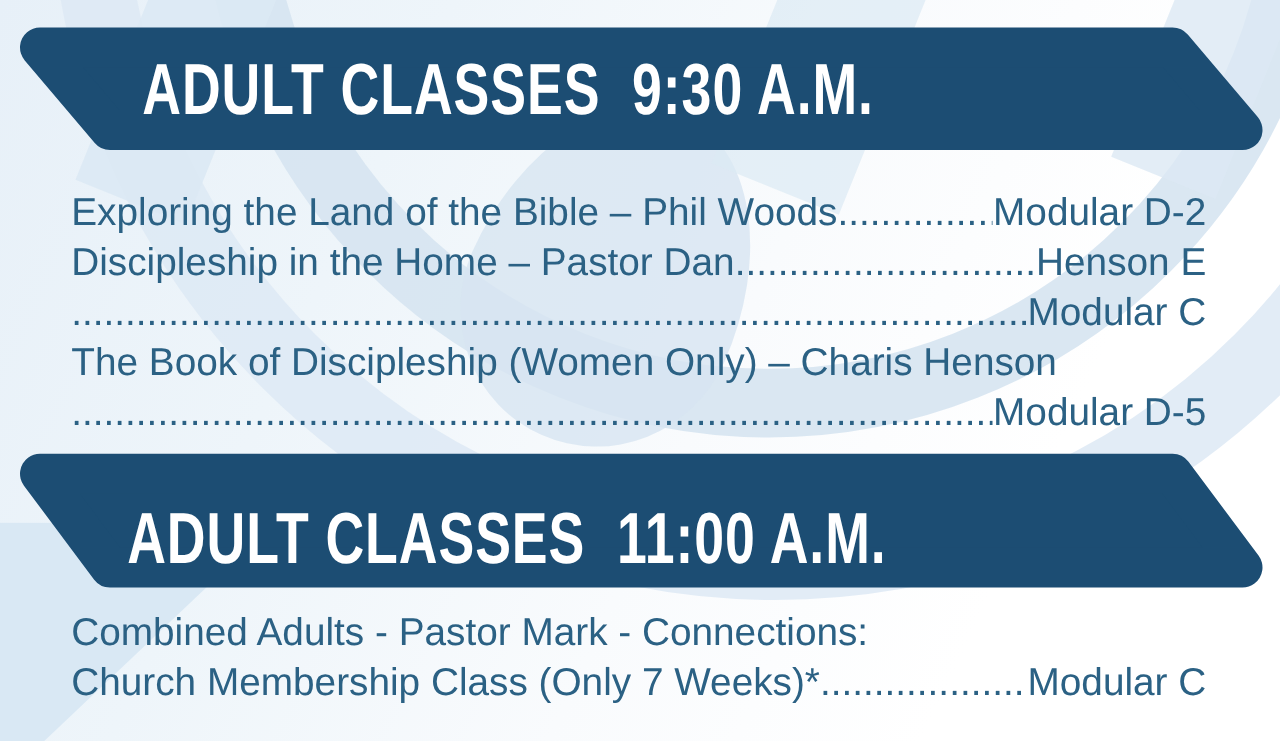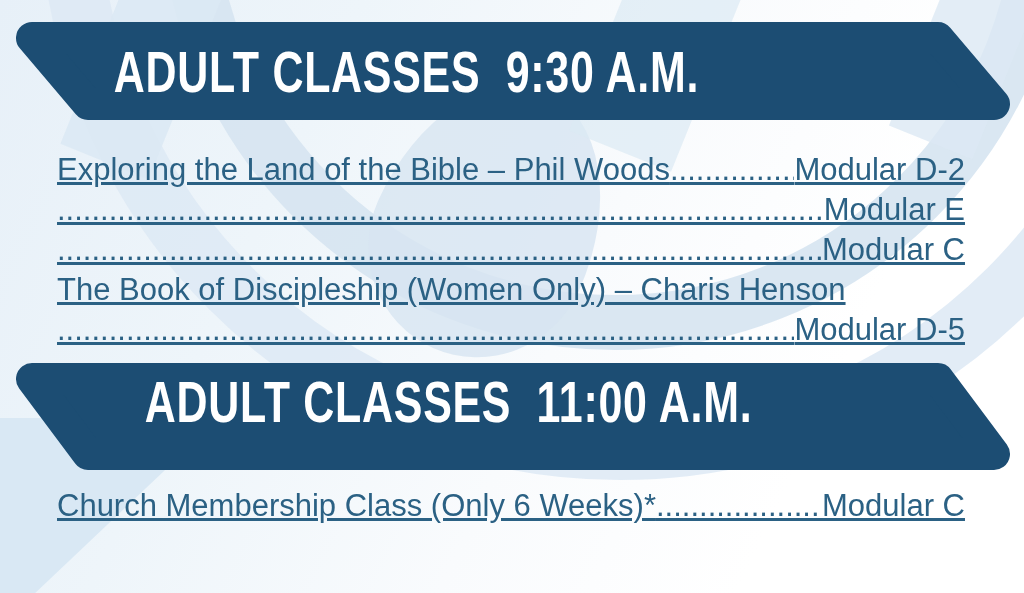--- a/index.html
+++ b/index.html
@@ -43,29 +43,29 @@
     display: flex; align-items: center; justify-content: center;
     color: #ffffff;
   }
   .banner-text .headline {
     display: inline-block;
     font-size: 58px; font-weight: 700; letter-spacing: 1px;
     transform: scaleX(0.74); transform-origin: center;
     white-space: pre;
   }
   .banner-text-1 { top: 22px;  height: 98px; }
-  .banner-text-2 { top: 348px; height: 107px; padding-left: 43px; }
+  .banner-text-2 { top: 377px; height: 107px; }
   
   .list {
     position: absolute; left: 57px; width: 908px; z-index: 2;
     color: #2b6184; font-size: 31px; line-height: 40px;
   }
   .list-1 { top: 150px; }
   .list-2 { top: 486px; }
-  .row { display: flex; align-items: baseline; text-decoration: underline; }
+  .row { display: flex; align-items: baseline; }
   .row .name { flex: 0 0 auto; white-space: pre; }
   .row .dots { flex: 1 1 auto; min-width: 0; overflow: hidden; white-space: nowrap; }
   .row .room { flex: 0 0 auto; white-space: pre; text-align: center; }
 </style>
 </head>
 <body>
 
 <div class="stage">
 
   <div class="wm wm-ring-outer"></div>
@@ -83,22 +83,23 @@
     <span class="headline">ADULT CLASSES  9:30 A.M.</span>
   </div>
 
   <div class="list list-1">
     <div class="row">
       <span class="name">Exploring the Land of the Bible – Phil Woods</span>
       <span class="dots">........................................................................................................................................................</span>
       <span class="room">Modular D-2</span>
     </div>
     <div class="row">
+      <span class="name">Discipleship in the Home – Pastor Dan</span>
       <span class="dots">........................................................................................................................................................</span>
-      <span class="room">Modular E</span>
+      <span class="room">Henson E</span>
     </div>
     <div class="row">
       <span class="dots">........................................................................................................................................................</span>
       <span class="room">Modular C</span>
     </div>
     <div class="row">
       <span class="name">The Book of Discipleship (Women Only) – Charis Henson</span>
       <span class="dots"></span>
       <span class="room"></span>
     </div>
@@ -111,19 +112,24 @@
 
   <svg class="banner-svg" style="top:341px" width="1024" height="150" viewBox="0 0 1024 150">
     <polygon points="32,38 938,38 994,113 88,113"></polygon>
   </svg>
   <div class="banner-text banner-text-2">
     <span class="headline">ADULT CLASSES  11:00 A.M.</span>
   </div>
 
   <div class="list list-2">
     <div class="row">
-      <span class="name">Church Membership Class (Only 6 Weeks)*</span>
+      <span class="name">Combined Adults - Pastor Mark - Connections:</span>
+      <span class="dots"></span>
+      <span class="room"></span>
+    </div>
+    <div class="row">
+      <span class="name">Church Membership Class (Only 7 Weeks)*</span>
       <span class="dots">........................................................................................................................................................</span>
       <span class="room">Modular C</span>
     </div>
   </div>
 
 </div>
 
 </body></html>

